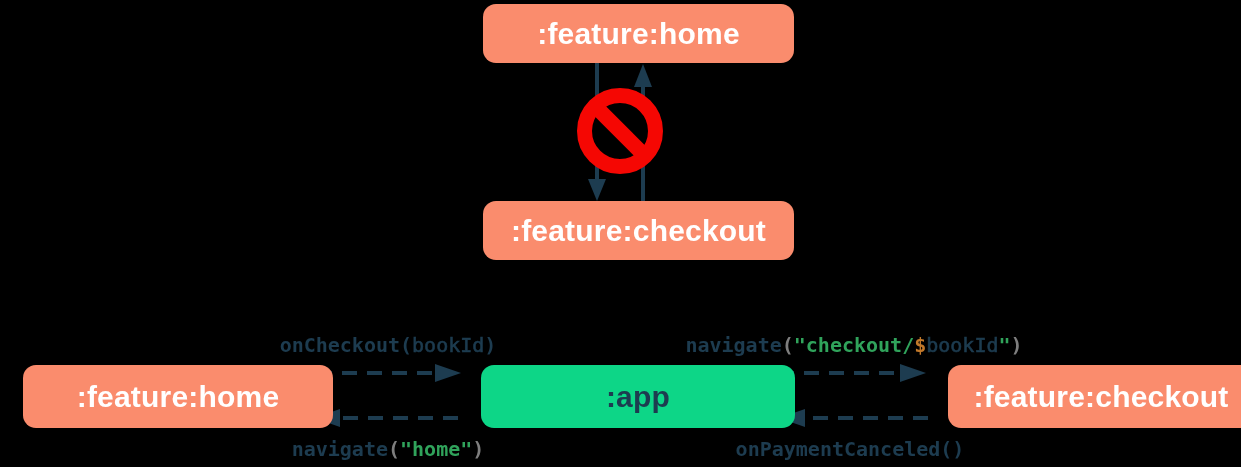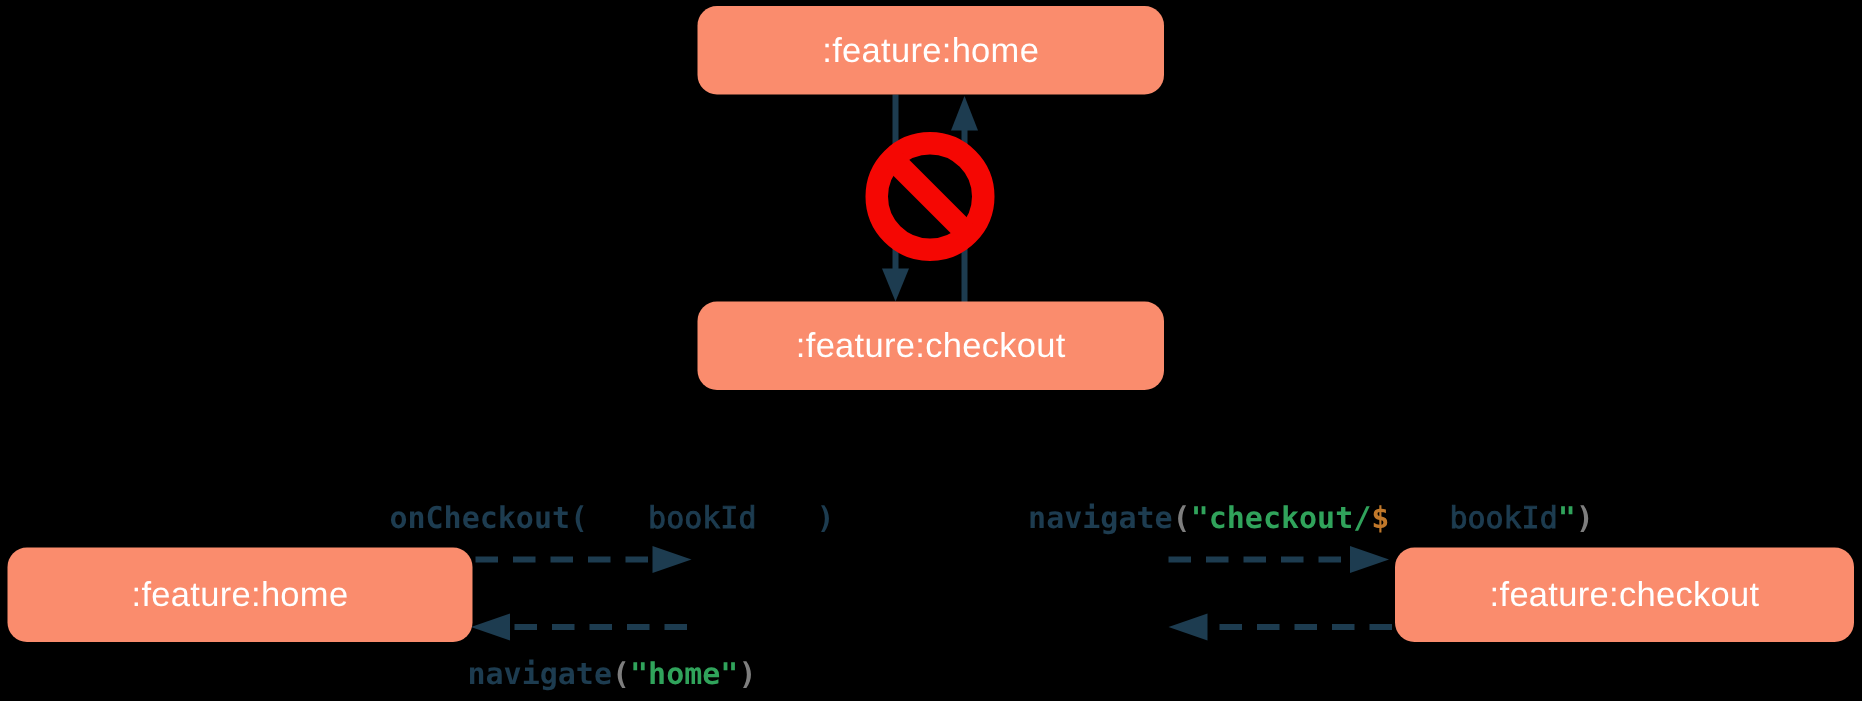--- a/index.html
+++ b/index.html
@@ -9,21 +9,21 @@
     background:var(--bg,#000);
     overflow:hidden;
     font-family:"Liberation Sans",sans-serif;
   }
   .overlay{position:absolute;left:0;top:0;width:1241px;height:467px;pointer-events:none;}
 
   .box{
     position:absolute;
     border-radius:13px;
     display:flex;align-items:center;justify-content:center;
-    font-size:23px;font-weight:400;letter-spacing:0.2px;
+    font-size:30px;font-weight:700;letter-spacing:0.2px;margin-left:18px;
   }
   .box.salmon{background:var(--salmon);color:var(--box_text);}
   .box.green{background:var(--green);color:var(--navy);}
 
   .box-top-home{left:465px;top:4px;width:311px;height:59px;}
   .box-top-checkout{left:465px;top:201px;width:311px;height:59px;}
   .box-bot-home{left:5px;top:365px;width:310px;height:63px;}
   .box-bot-app{left:463px;top:365px;width:314px;height:63px;}
   .box-bot-checkout{left:930px;top:365px;width:306px;height:63px;}
 
@@ -32,21 +32,21 @@
     transform:translateX(-50%);
     white-space:nowrap;
     font-family:"DejaVu Sans Mono","Liberation Mono",monospace;
     font-size:20px;font-weight:700;line-height:26px;
   }
   .lbl-on-checkout{left:388px;top:332px;}
   .lbl-navigate-checkout{left:854px;top:332px;}
   .lbl-navigate-home{left:388px;top:436px;}
   .lbl-on-payment{left:850px;top:436px;}
 
-  .c-navy{color:var(--navy);margin-left:40px;}
+  .c-navy{color:var(--navy);}
   .c-green{color:var(--code_green);}
   .c-gray{color:var(--code_gray);}
   .c-orange{color:var(--code_orange);}
   .seg-bold{font-weight:400;-webkit-text-stroke:0.6px currentColor;}
 
   .solid-line{stroke:var(--navy);stroke-width:4;}
   .dash-line{stroke:var(--navy);stroke-width:4;stroke-dasharray:15 10;}
   .arrow-head{fill:var(--navy);}
   .noentry-ring{fill:var(--bg);stroke:var(--red);stroke-width:15;}
   .noentry-bar{fill:var(--red);}
@@ -84,21 +84,25 @@
   <div class="box salmon box-top-home">
     <span>:feature:home</span>
   </div>
   <div class="box salmon box-top-checkout">
     <span>:feature:checkout</span>
   </div>
 
   <div class="box salmon box-bot-home">
     <span>:feature:home</span>
   </div>
+  <div class="box green box-bot-app">
+    <span>:app</span>
+  </div>
   <div class="box salmon box-bot-checkout">
     <span>:feature:checkout</span>
   </div>
 
   <div class="code-label lbl-on-checkout"><span class="c-navy">onCheckout(</span><span class="c-navy seg-bold">bookId</span><span class="c-navy">)</span></div>
   <div class="code-label lbl-navigate-checkout"><span class="c-navy">navigate</span><span class="c-gray">(</span><span class="c-green">"checkout/</span><span class="c-orange">$</span><span class="c-navy seg-bold">bookId</span><span class="c-green">"</span><span class="c-gray">)</span></div>
   <div class="code-label lbl-navigate-home"><span class="c-navy">navigate</span><span class="c-gray">(</span><span class="c-green">"home"</span><span class="c-gray">)</span></div>
+  <div class="code-label lbl-on-payment"><span class="c-navy">onPaymentCanceled()</span></div>
 
 </div>
 
 </body></html>

